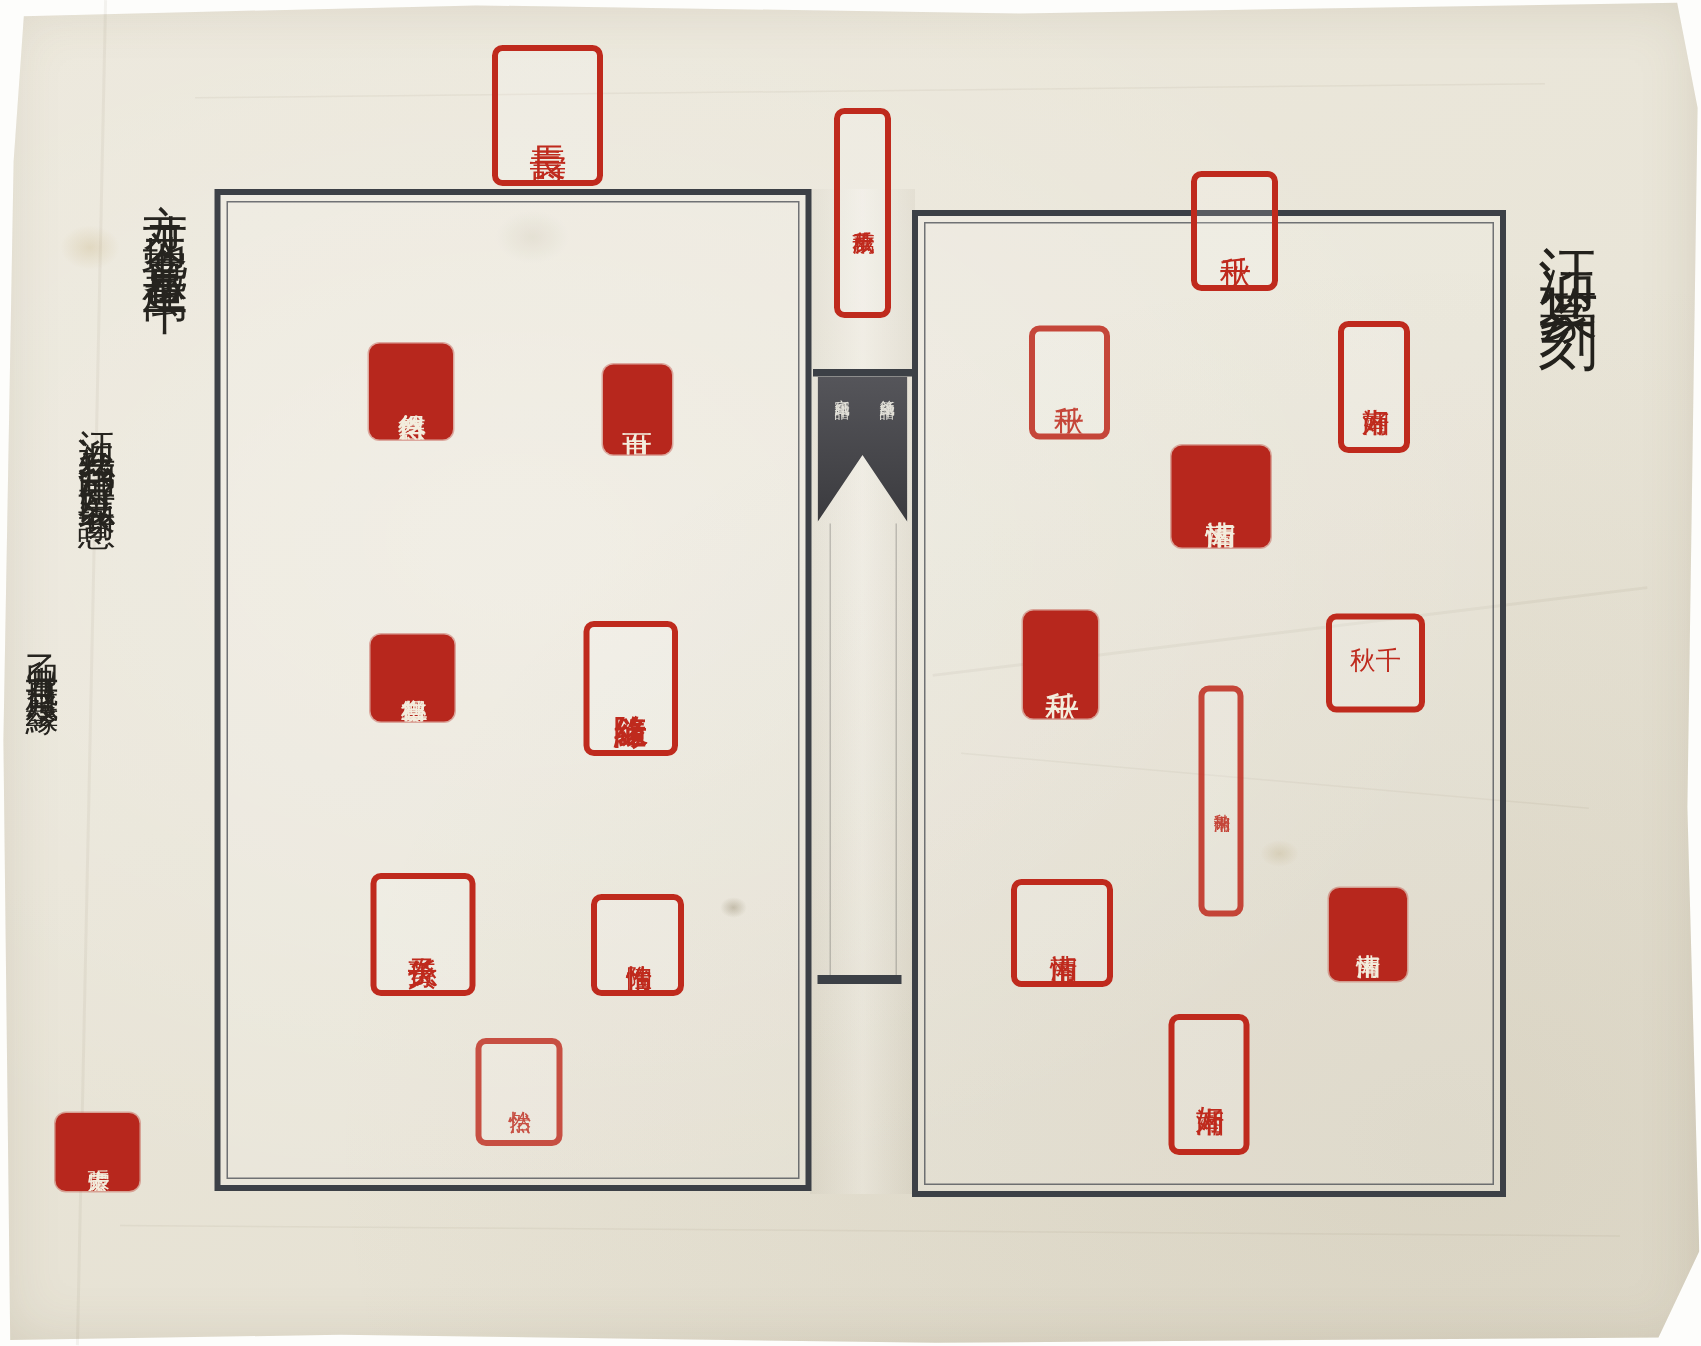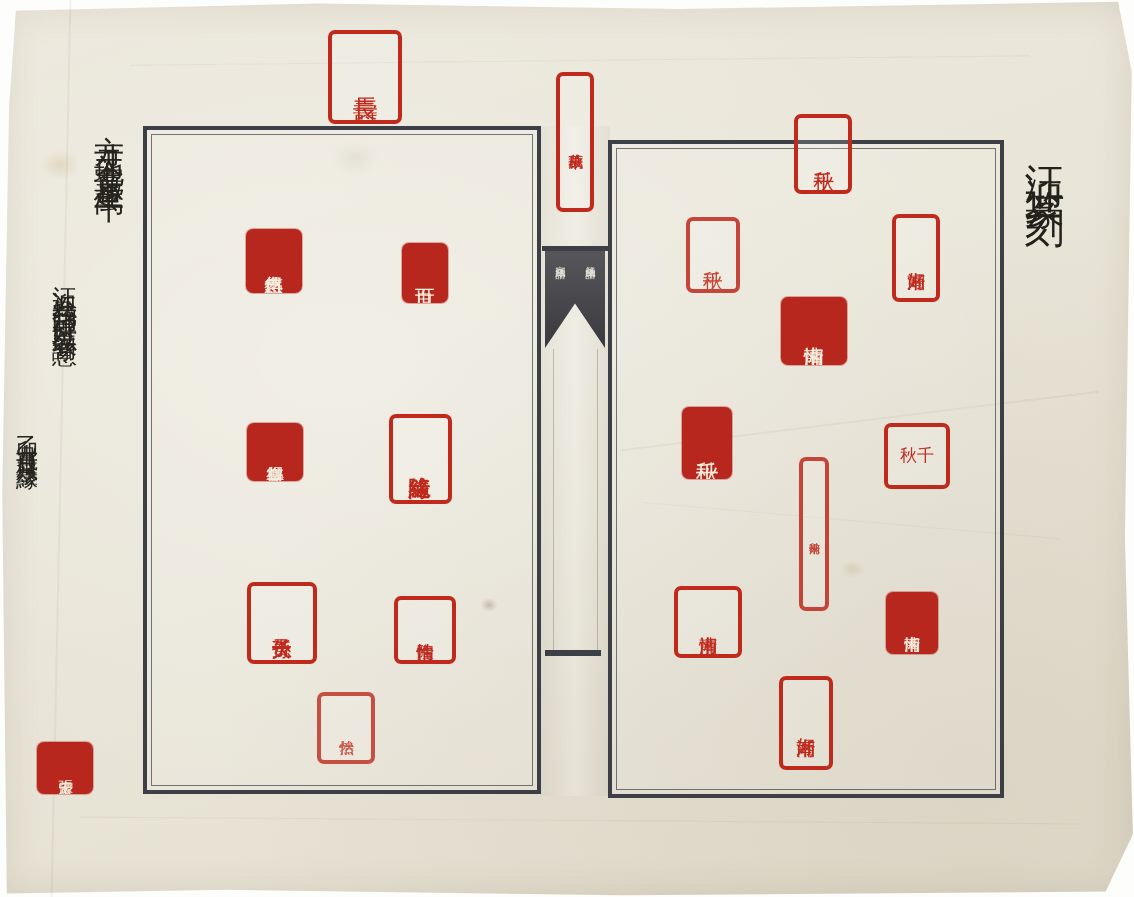--- a/index.html
+++ b/index.html
@@ -66,21 +66,21 @@
   .L3{left:247px;top:423px;width:56px;height:58px;font-size:18px;}
   .L4{left:389px;top:414px;width:55px;height:82px;font-size:22px;font-weight:bold;border-width:5px;}
   .L5{left:247px;top:582px;width:62px;height:74px;font-size:20px;border-width:3px;}
   .L6{left:394px;top:596px;width:54px;height:60px;font-size:17px;border-width:3px;}
   .L7{left:317px;top:692px;width:50px;height:64px;border-width:6px;font-size:15px;}
   .R1{left:794px;top:114px;width:50px;height:72px;font-size:21px;border-width:3px;}
   .R2{left:686px;top:217px;width:46px;height:68px;font-size:20px;border-width:2px;opacity:.85;}
   .R3{left:892px;top:214px;width:40px;height:80px;font-size:18px;border-width:3px;}
   .R4{left:781px;top:297px;width:66px;height:68px;font-size:20px;}
   .R5{left:682px;top:407px;width:50px;height:72px;font-size:23px;}
-  .R6{left:884px;top:423px;width:58px;height:58px;border-width:6px;font-size:17px;writing-mode:horizontal-tb;direction:rtl;}
+  .R6{left:884px;top:409px;width:58px;height:58px;border-width:6px;font-size:17px;writing-mode:horizontal-tb;direction:rtl;}
   .R7{left:799px;top:457px;width:22px;height:146px;border-width:2px;font-size:11px;border-radius:3px;opacity:.85;}
   .R8{left:674px;top:586px;width:60px;height:64px;border-width:3px;font-size:18px;}
   .R9{left:886px;top:592px;width:52px;height:62px;font-size:16px;}
   .R10{left:779px;top:676px;width:46px;height:86px;border-width:4px;border-radius:11px;font-size:19px;}
   .seal-signature{left:37px;top:742px;width:56px;height:52px;font-size:15px;border-radius:5px;}
   .col-a{left:88px;top:112px;height:430px;font-size:30px;letter-spacing:7px;}
   .col-b{left:48px;top:266px;height:440px;font-size:25px;letter-spacing:5px;}
   .col-c{left:12px;top:418px;height:380px;font-size:22px;letter-spacing:4px;}
   .right-title{left:1018px;top:132px;height:250px;font-size:40px;letter-spacing:14px;color:#23211c;}
 </style>

